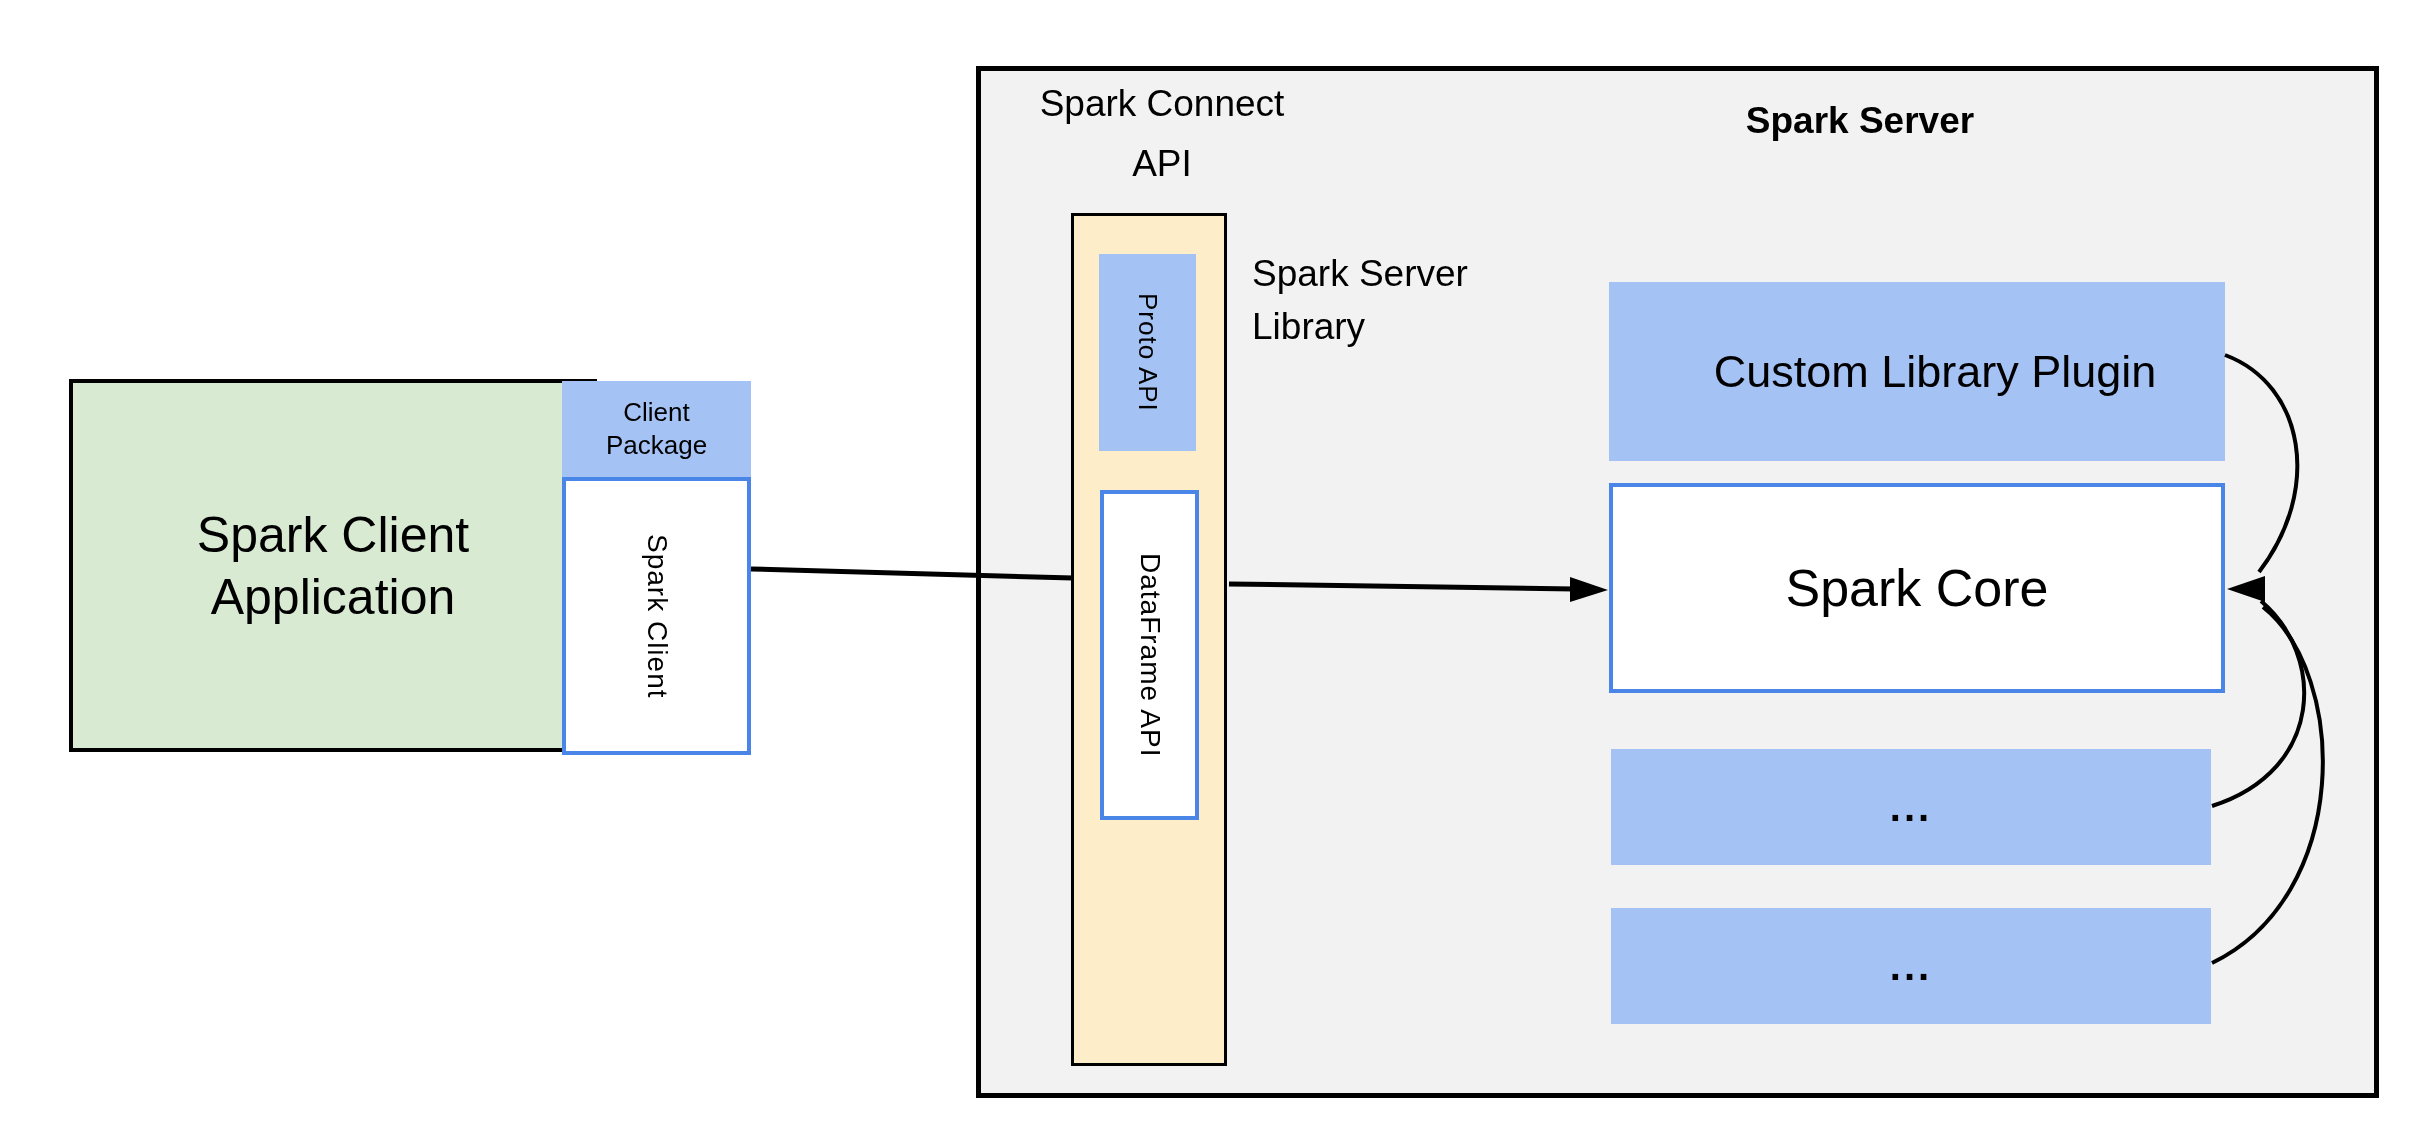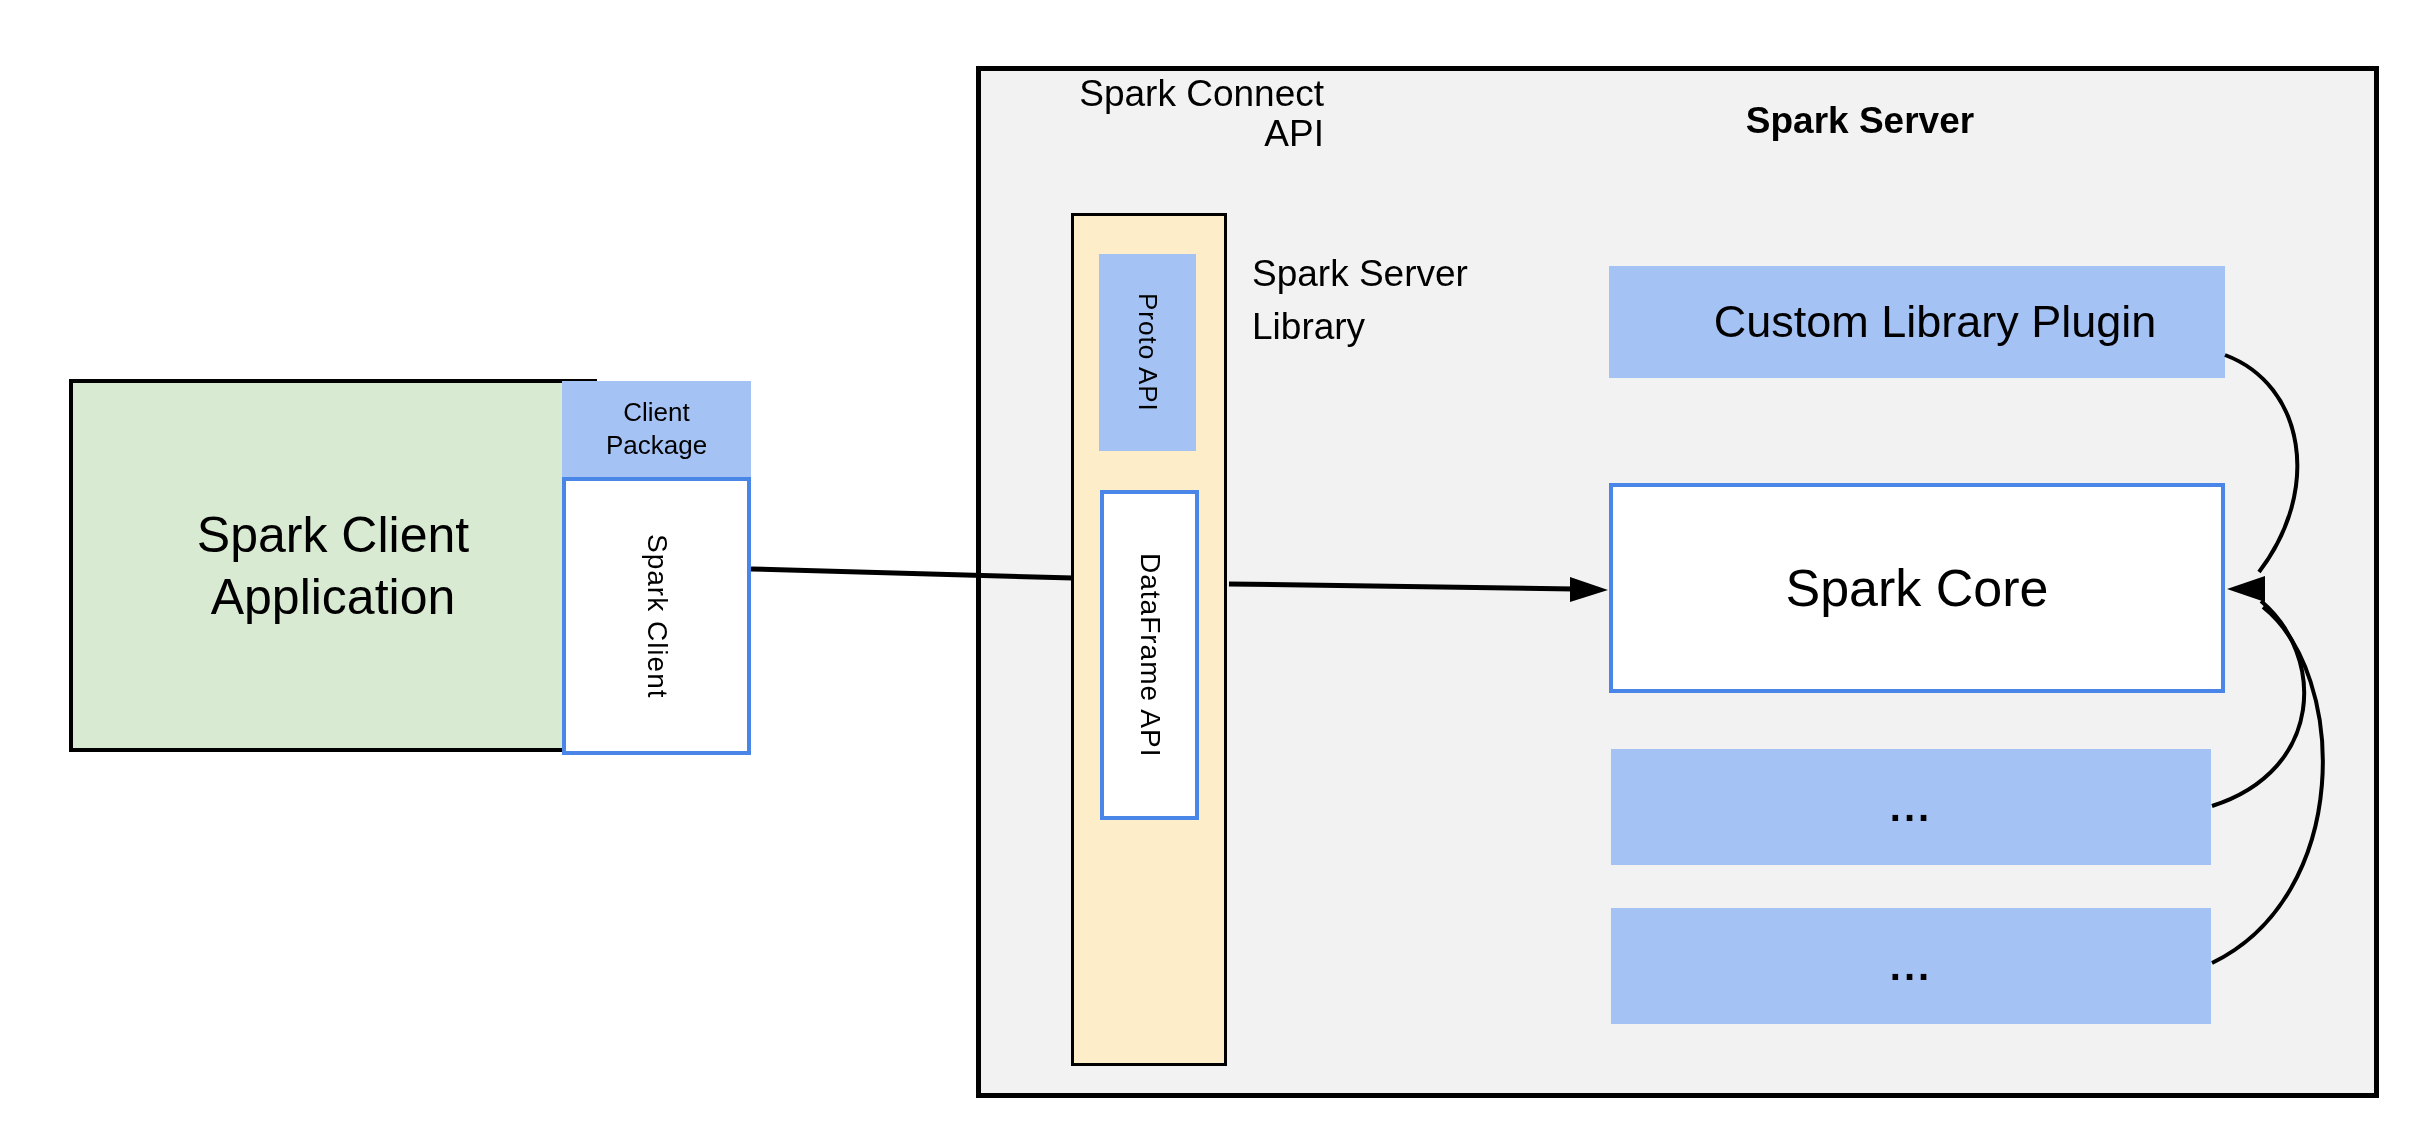--- a/index.html
+++ b/index.html
@@ -14,35 +14,35 @@
   .green-box{left:69px;top:379px;width:528px;height:373px;background:var(--green_fill);border:4px solid #000;z-index:1;}
   .green-box .lbl{font-size:50px;line-height:62px;}
   .client-package{left:562px;top:381px;width:189px;height:96px;background:var(--blue_fill);z-index:2;}
   .client-package .lbl{font-size:26px;line-height:33px;}
   .spark-client{left:562px;top:477px;width:189px;height:278px;background:#fff;border:4px solid var(--blue_border);z-index:3;}
 
   
   .server-box{left:976px;top:66px;width:1403px;height:1032px;background:var(--gray_fill);border:5px solid #000;z-index:0;}
 
   .label{position:absolute;z-index:4;}
-  .connect-api-label{left:1000px;top:74px;width:324px;text-align:right;font-size:37px;line-height:40px;}
+  .connect-api-label{left:1000px;top:74px;width:324px;text-align:center;font-size:37px;line-height:60px;}
   .server-title{left:1710px;top:100px;width:300px;text-align:center;font-size:37px;font-weight:bold;}
   .server-library-label{left:1252px;top:247px;font-size:37px;line-height:53px;text-align:left;}
 
   
   .api-column{left:1071px;top:213px;width:156px;height:853px;background:var(--yellow_fill);border:3px solid #000;z-index:2;}
   .proto-api{left:1099px;top:254px;width:97px;height:197px;background:var(--blue_fill);z-index:3;}
   .dataframe-api{left:1100px;top:490px;width:99px;height:330px;background:#fff;border:4px solid var(--blue_border);z-index:3;}
   .vtext{writing-mode:vertical-rl;text-orientation:mixed;letter-spacing:1px;}
   .proto-api .lbl{font-size:26px;}
   .dataframe-api .lbl{font-size:28px;}
   .spark-client .lbl{font-size:28px;}
 
   
-  .custom-plugin{left:1609px;top:266px;width:616px;height:112px;background:var(--blue_fill);z-index:2;padding-left:36px;}
+  .custom-plugin{left:1609px;top:282px;width:616px;height:179px;background:var(--blue_fill);z-index:2;padding-left:36px;}
   .custom-plugin .lbl{font-size:45px;}
   .spark-core{left:1609px;top:483px;width:616px;height:210px;background:#fff;border:4px solid var(--blue_border);z-index:2;}
   .spark-core .lbl{font-size:52px;text-align:center;}
   .dots-box-1{left:1611px;top:749px;width:600px;height:116px;background:var(--blue_fill);z-index:2;}
   .dots-box-2{left:1611px;top:908px;width:600px;height:116px;background:var(--blue_fill);z-index:2;}
   .dots-box-1 .lbl,.dots-box-2 .lbl{font-size:40px;font-weight:bold;letter-spacing:3px;}
 
   .wires{position:absolute;left:0;top:0;width:2435px;height:1135px;z-index:5;pointer-events:none;}
 </style>
 </head>

